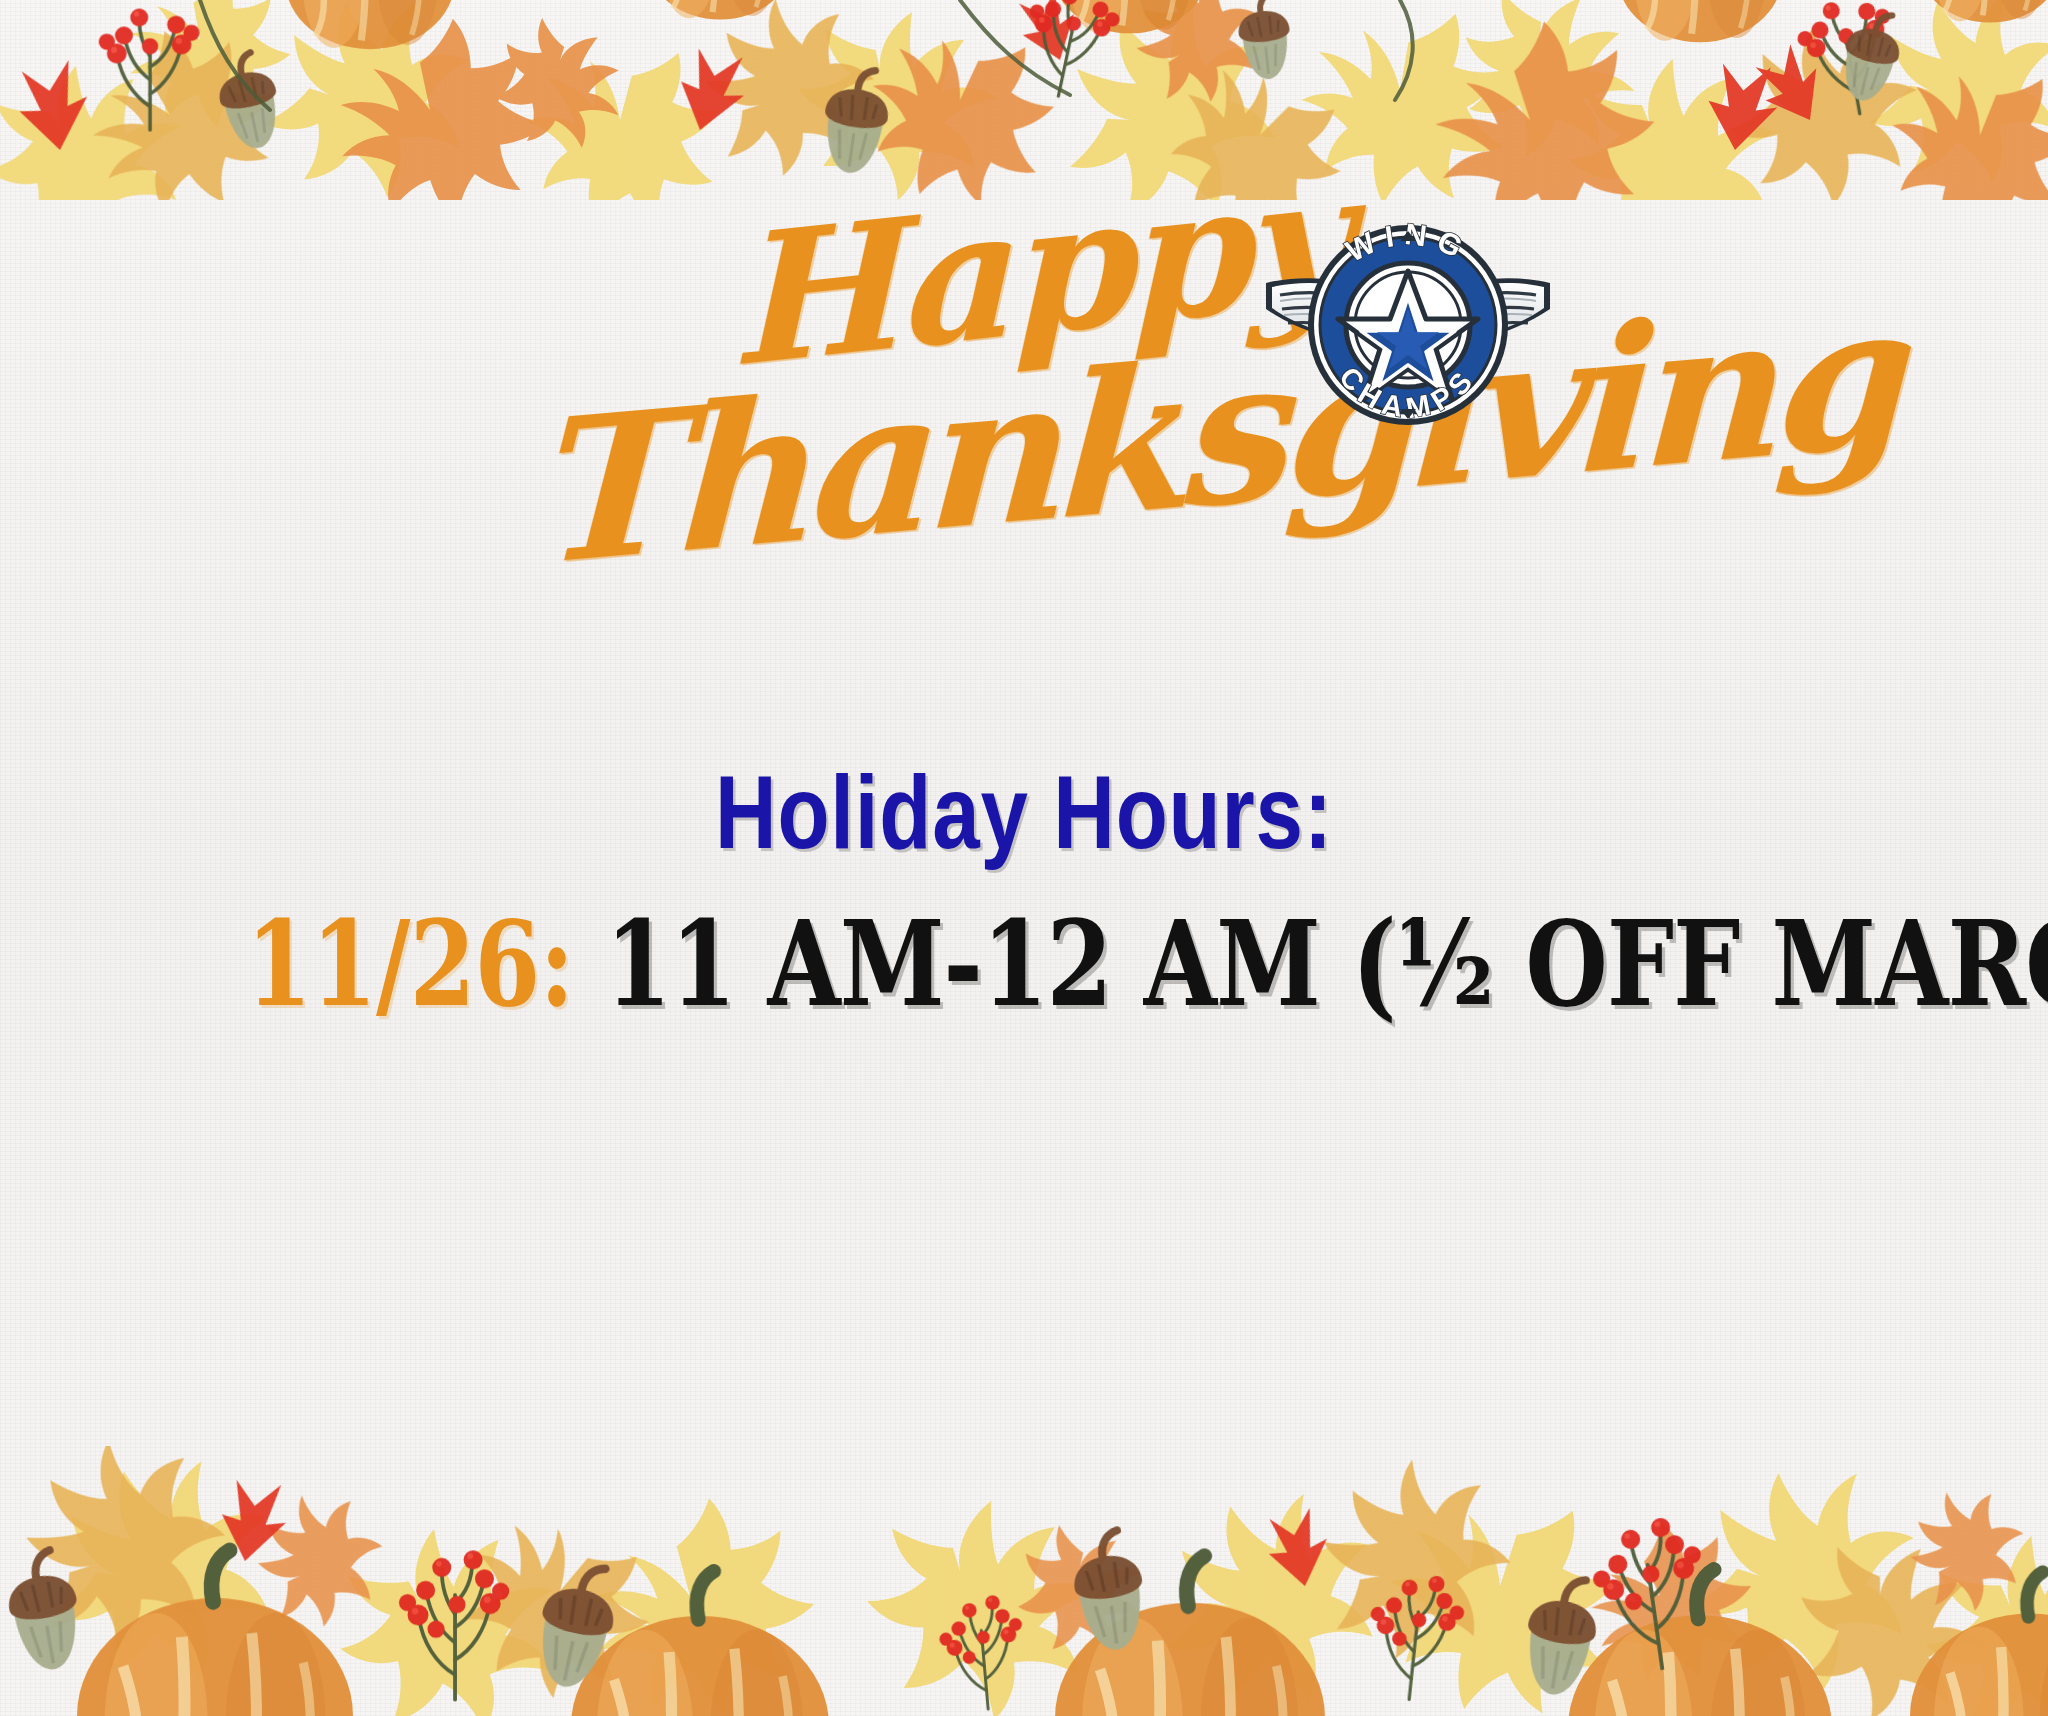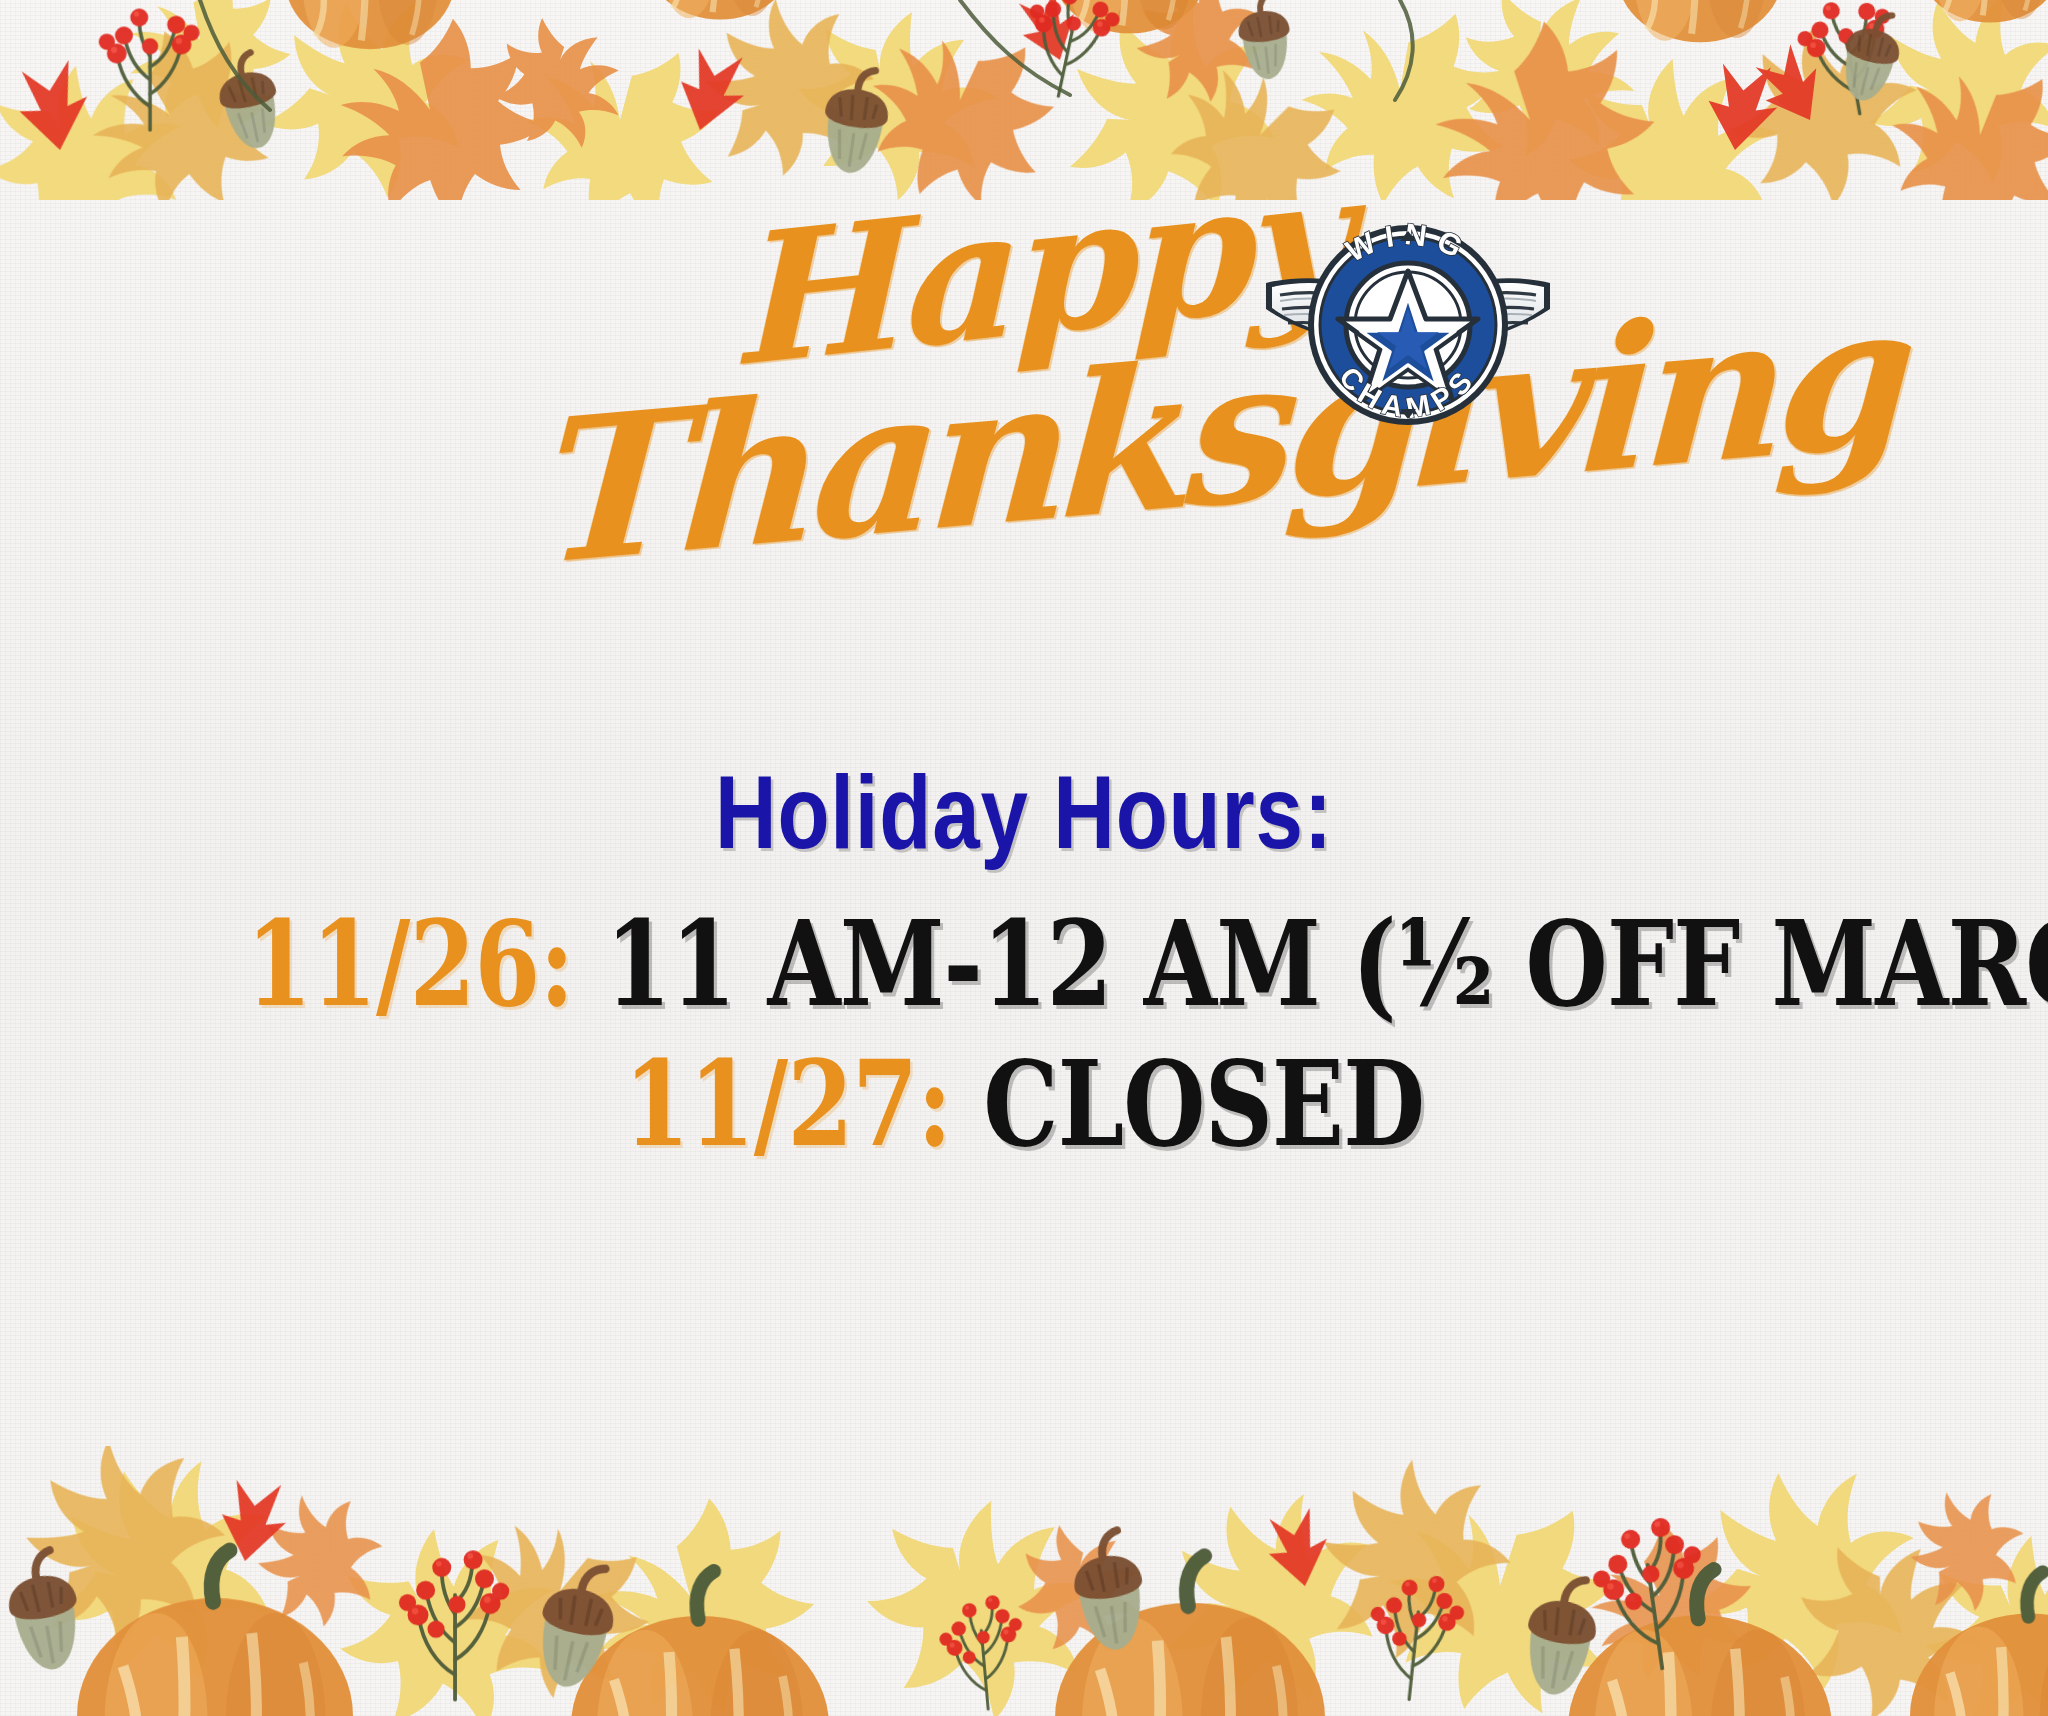--- a/index.html
+++ b/index.html
@@ -296,26 +296,20 @@
 
   <div id="hours-list">
 
     <div class="hours-row">
       <span class="inner">
         <span class="date">11/26:</span>
         <span class="time">11 AM-12 AM (½ OFF MARGS)</span>
       </span>
     </div>
 
-    <div class="hours-row">
-      <span class="inner">
-        <span class="date">11/27:</span>
-        <span class="time">CLOSED</span>
-      </span>
-    </div>
 
 
   </div>
 
   <div class="border-band" id="border-bottom">
     <svg viewBox="0 0 2048 270" preserveAspectRatio="none" xmlns="http://www.w3.org/2000/svg">
       <defs>
         <g id="bLeafLong">
           <path d="M0,0 C-18,-18 -22,-46 -14,-72 C0,-50 14,-34 26,-26 C24,-48 32,-70 50,-86 C52,-60 58,-40 68,-26 C78,-44 98,-58 120,-60 C104,-42 94,-22 92,0 C112,-6 134,0 150,16 C126,18 106,28 92,42 C106,56 112,78 108,98 C92,80 72,70 52,68 C50,90 38,110 20,122 C20,100 14,80 2,64 C-14,76 -36,80 -56,74 C-38,62 -26,44 -22,24 C-42,26 -62,18 -76,4 C-54,2 -34,-4 -18,-14 Z"></path>
         </g>

